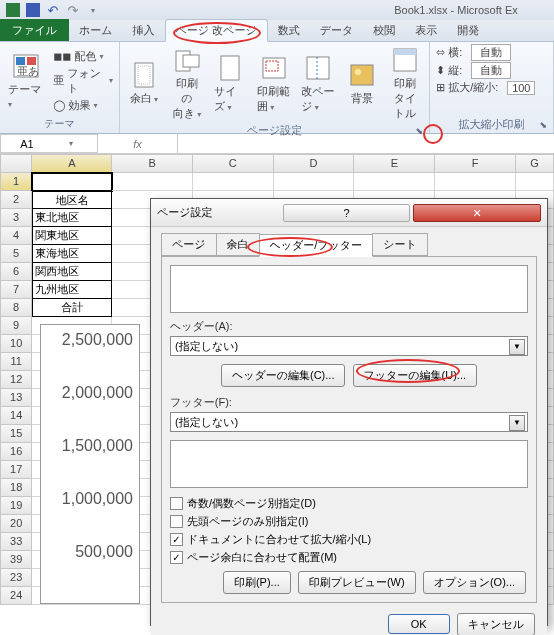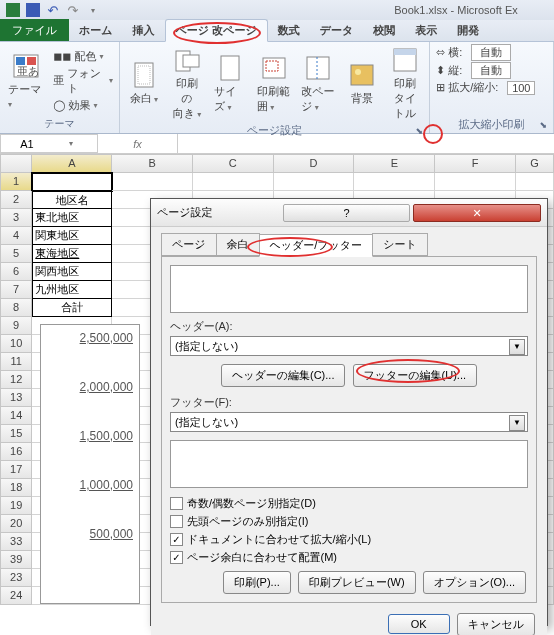--- a/index.html
+++ b/index.html
@@ -12,21 +12,21 @@
   .title-text { flex: 1; text-align: center; color: #555; margin-left: 260px; }
   
   .excel-icon { width:14px; height:14px; background:#2a7d3d; display:inline-block; }
   .save-icon { width:14px; height:14px; background:#3b5bb5; display:inline-block; }
   .undo-icon::before { content:"↶"; color:#3b5bb5; font-size:13px; }
   .redo-icon::before { content:"↷"; color:#888; font-size:13px; }
   
   
   .ribbon-tabs { height: 22px; background: linear-gradient(#e8edf5, #dce3ed); display: flex; align-items: flex-end; border-bottom: 1px solid #b5c3d7; }
   .file-tab { background: #1e7432; color: white; padding: 3px 12px; height: 22px; line-height: 16px; }
-  .rtab { padding: 3px 10px; color: #444; cursor: pointer; font-weight: bold; }
+  .rtab { padding: 3px 10px; color: #444; cursor: pointer; }
   .rtab.active { background: #f6f9fd; border: 1px solid #b5c3d7; border-bottom: 1px solid #f6f9fd; border-radius: 3px 3px 0 0; position: relative; top: 1px; }
   
   
   .ribbon { height: 92px; background: linear-gradient(#f6f9fd, #e6ecf5); display: flex; border-bottom: 1px solid #aab8cc; }
   .rgroup { border-right: 1px solid #c5cfdc; padding: 2px 4px; display: flex; flex-direction: column; }
   .rgroup-body { flex: 1; display: flex; align-items: center; gap: 3px; }
   .rgroup-label { text-align: center; color: #5a6a85; font-size: 10px; height: 14px; position: relative; }
   .big-btn { display: flex; flex-direction: column; align-items: center; gap: 2px; padding: 2px 4px; font-size: 10px; color: #444; }
   .big-btn .ico { width: 32px; height: 28px; display:flex; align-items:center; justify-content:center; }
   .small-stack { display: flex; flex-direction: column; gap: 2px; }
@@ -49,21 +49,21 @@
   .col-headers div:first-child { width: 34px; border-left: 1px solid #c6c6c6; }
   .col-headers .col { background: linear-gradient(#f3eccd,#e8d98a); }
   .grid-row { display: flex; height: 18px; }
   .row-hd { width: 34px; border: 1px solid #c6c6c6; border-top: none; background: linear-gradient(#f7f7f7,#e6e6e6); text-align: center; line-height: 16px; color: #444; }
   .row-hd.sel { background: linear-gradient(#f3eccd,#e8d98a); }
   .cell { border-right: 1px solid #d4d4d4; border-bottom: 1px solid #d4d4d4; line-height: 16px; padding: 0 2px; }
   .cell.active { outline: 2px solid #000; outline-offset: -1px; background:#fff; }
   
   
   .chart-area { position: absolute; left: 40px; top: 170px; width: 100px; height: 280px; background:#fff; border:1px solid #999; padding:6px; }
-  .chart-area .tick { font-size:12px; color:#555; text-align:right; margin-bottom:35px;text-decoration:underline; }
+  .chart-area .tick { font-size:16px; color:#555; text-align:right; margin-bottom:35px; }
   
   
   .dialog { position: absolute; left: 150px; top: 198px; width: 398px; height: 428px; background: #f0f0f0; border: 1px solid #555; box-shadow: 4px 4px 10px rgba(0,0,0,0.3); }
   .dlg-title { height: 28px; background: linear-gradient(#fdfdfd, #e6e6e6); display: flex; align-items: center; padding: 0 6px; border-bottom: 1px solid #ccc; }
   .dlg-title span { flex: 1; }
   .dlg-title .help-icon { width:20px; height:18px; border:1px solid #aaa; text-align:center; line-height:16px; margin-right:3px; background:linear-gradient(#fdfdfd,#e0e0e0); border-radius:2px; }
   .dlg-title .close-btn { width:36px; height:18px; background: linear-gradient(#e79089,#c94032); color:white; text-align:center; line-height:16px; border:1px solid #8b2c22; border-radius:2px; }
   
   .dlg-body { padding: 6px 10px 4px 10px; }
   .dlg-tabs { display: flex; margin-bottom: 0; }
@@ -294,21 +294,21 @@
         <div class="cell" style="width: 84px; border-right: 1px solid rgb(0, 0, 0); border-bottom: 1px solid rgb(0, 0, 0); border-left: 1px solid rgb(0, 0, 0);">関東地区</div>
         <div class="cell" style="width: 85px;"></div>
         <div class="cell" style="width: 85px;"></div>
         <div class="cell" style="width: 85px;"></div>
         <div class="cell" style="width: 85px;"></div>
         <div class="cell" style="width: 85px;"></div>
         <div class="cell" style="width: 40px;"></div>
       </div>
       <div class="grid-row">
         <div class="row-hd">5</div>
-        <div class="cell" style="width: 84px; border-right: 1px solid rgb(0, 0, 0); border-bottom: 1px solid rgb(0, 0, 0); border-left: 1px solid rgb(0, 0, 0); text-decoration: underline;">東海地区</div>
+        <div class="cell" style="width: 84px; border-right: 1px solid rgb(0, 0, 0); border-bottom: 1px solid rgb(0, 0, 0); border-left: 1px solid rgb(0, 0, 0);">東海地区</div>
         <div class="cell" style="width: 85px;"></div>
         <div class="cell" style="width: 85px;"></div>
         <div class="cell" style="width: 85px;"></div>
         <div class="cell" style="width: 85px;"></div>
         <div class="cell" style="width: 85px;"></div>
         <div class="cell" style="width: 40px;"></div>
       </div>
       <div class="grid-row">
         <div class="row-hd">6</div>
         <div class="cell" style="width: 84px; border-right: 1px solid rgb(0, 0, 0); border-bottom: 1px solid rgb(0, 0, 0); border-left: 1px solid rgb(0, 0, 0);">関西地区</div>

